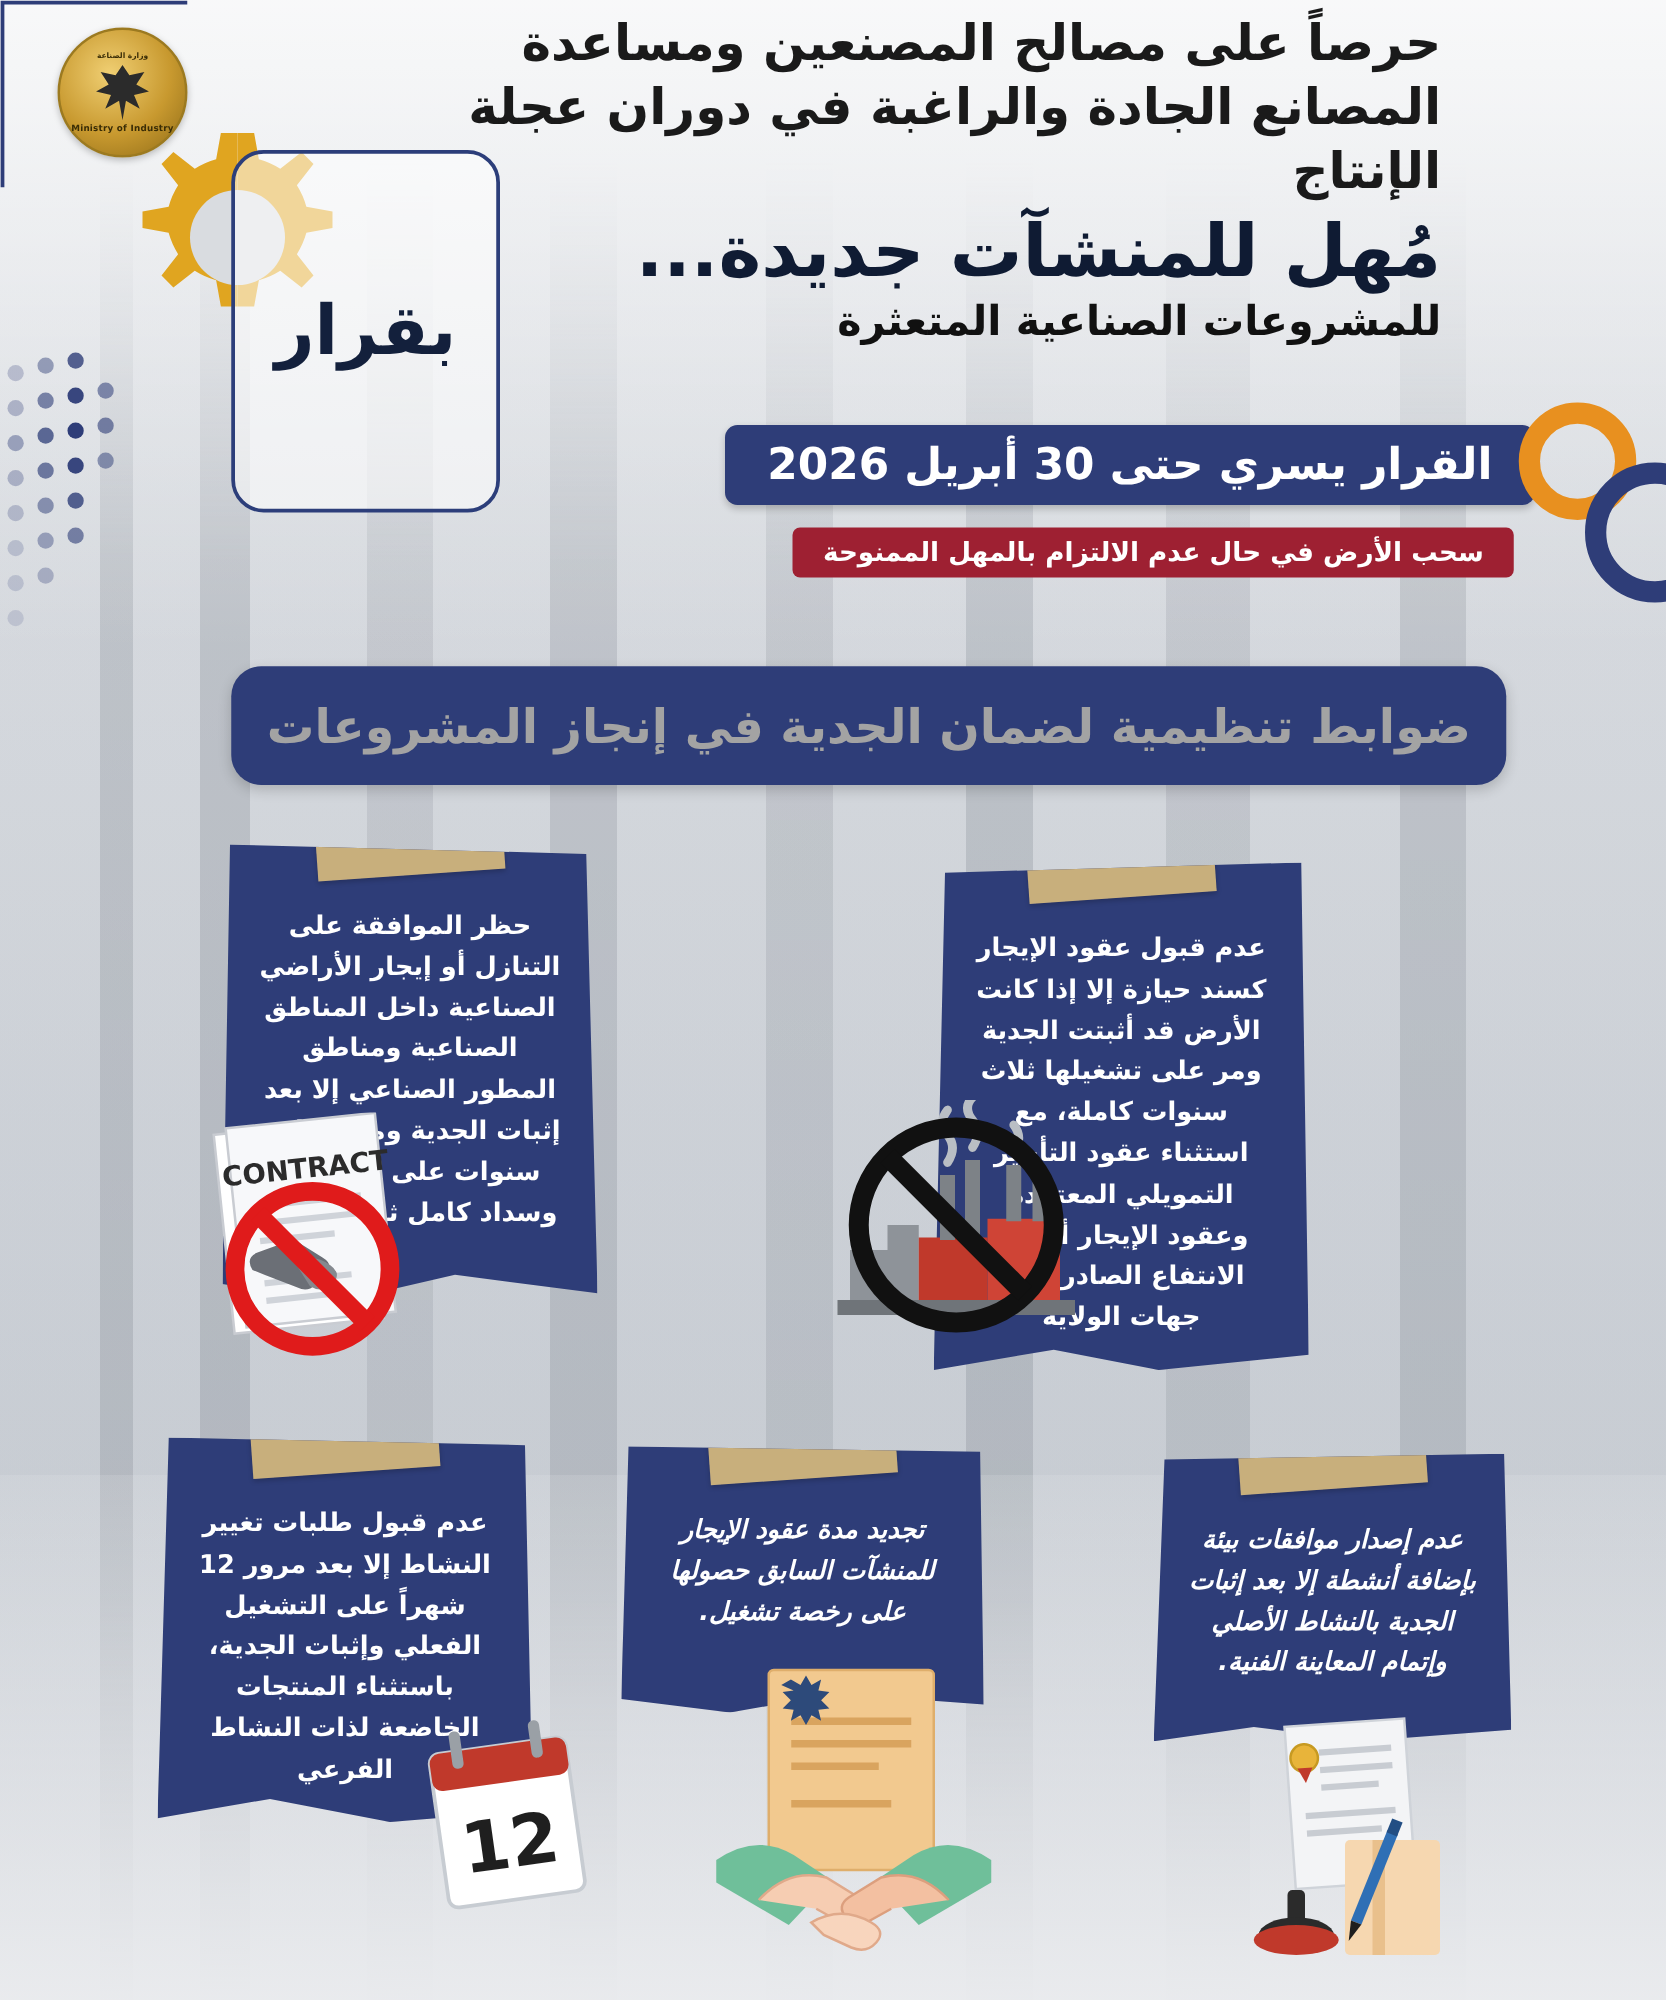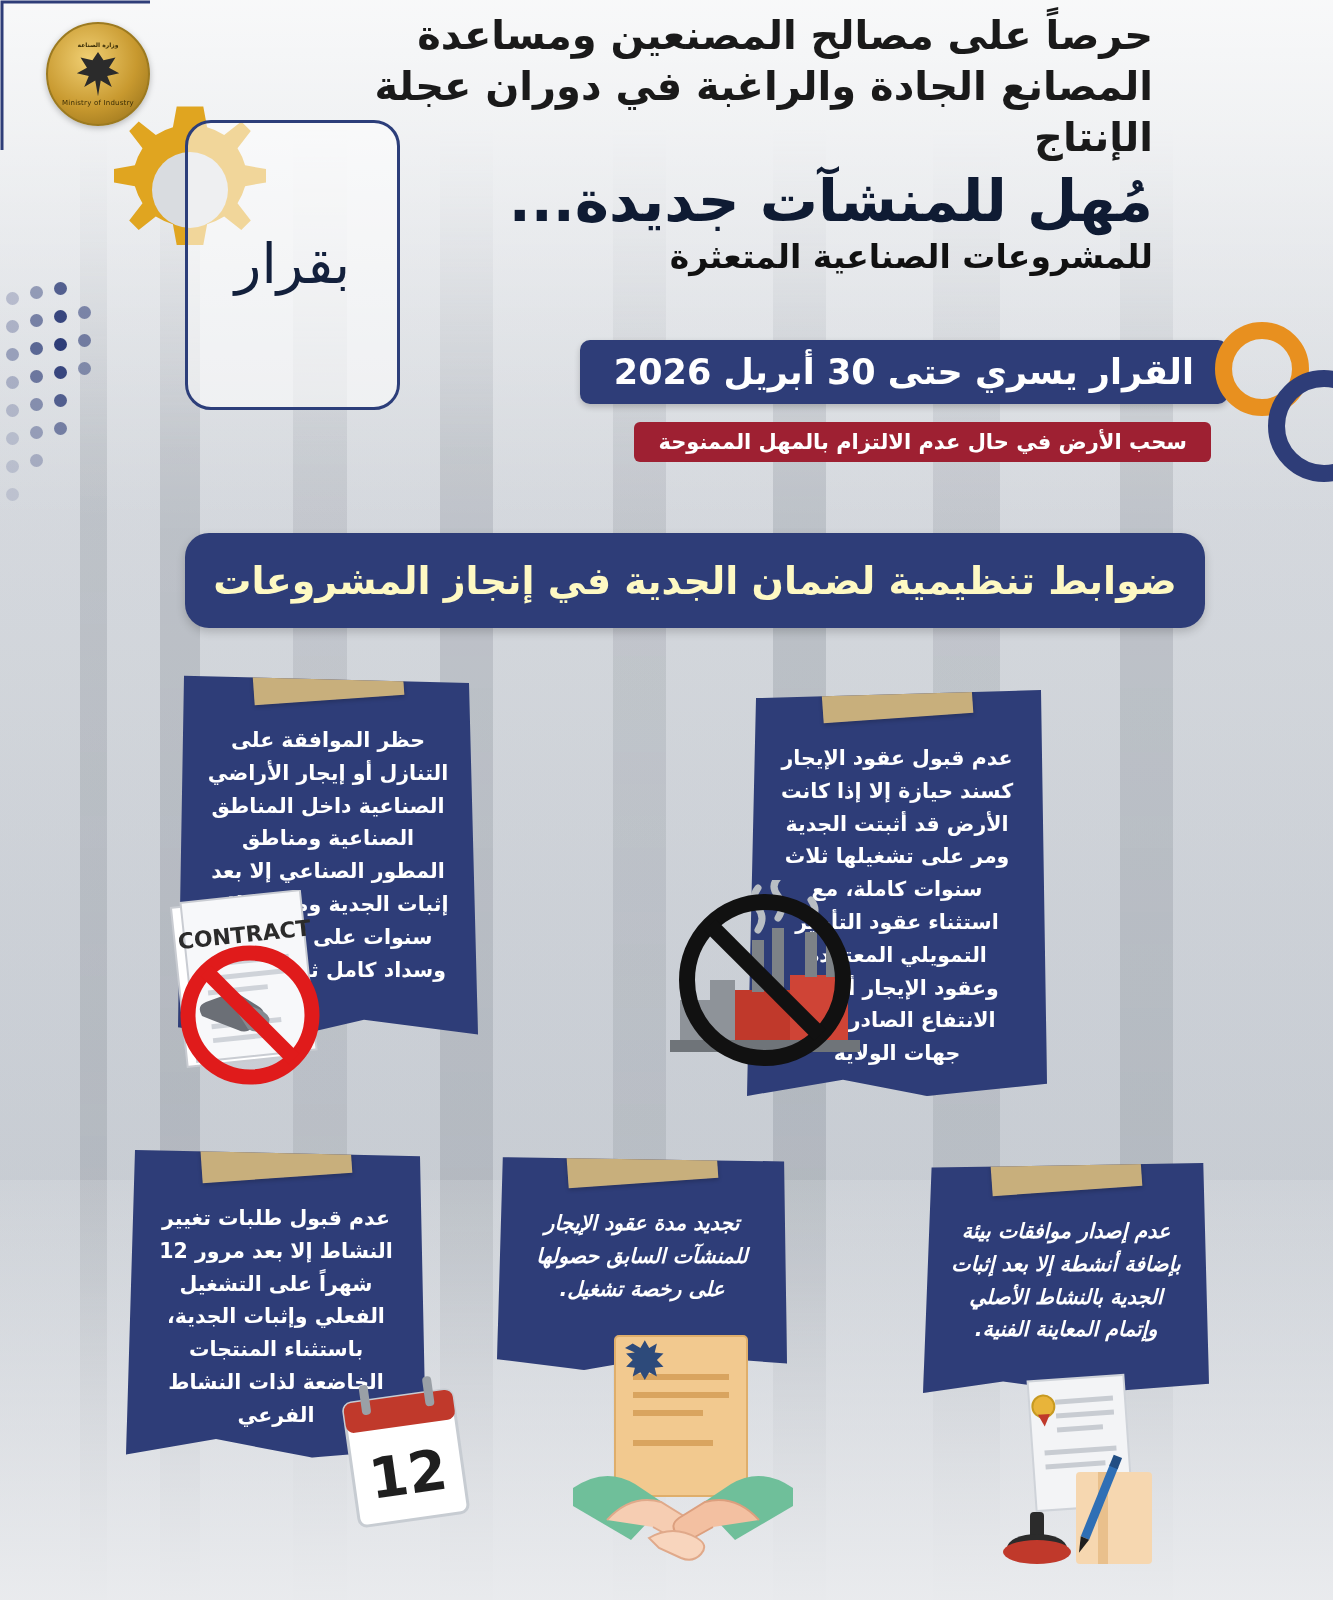--- a/index.html
+++ b/index.html
@@ -70,42 +70,42 @@
 
   .badge-box {
     position:absolute; left:185px; top:120px;
     width:215px; height:290px;
     border:3px solid #2c3e7a; border-radius:26px;
     background:rgba(255,255,255,0.55);
     display:flex; flex-direction:column; align-items:center; justify-content:center;
     gap:6px;
   }
   .badge-box span{
-    font-size:55px; font-weight:normal; color:#13203c; line-height:1.05;
+    font-size:55px; font-weight:bold; color:#13203c; line-height:1.05;
   }
 
   .emblem {
     position:absolute; left:42px; top:18px; width:112px; height:112px;
     display:flex; align-items:center; justify-content:center;
   }
   .emblem .circle{
     width:104px;height:104px;border-radius:50%;
     background:radial-gradient(circle at 40% 35%, #f0cf73, #c8992f 55%, #8d6a16 100%);
     display:flex;align-items:center;justify-content:center;
     flex-direction:column; border:2px solid #9c7a20;
     box-shadow:0 2px 6px rgba(0,0,0,0.25);
   }
   .emblem .eagle{
     width:46px;height:46px;
     background:#2b2b2b;
     clip-path: polygon(50% 0%, 62% 18%, 88% 12%, 74% 34%, 96% 46%, 70% 52%, 80% 76%, 56% 62%, 50% 96%, 44% 62%, 20% 76%, 30% 52%, 4% 46%, 26% 34%, 12% 12%, 38% 18%);
     margin-top:4px;
   }
   .emblem .ministry-txt{
-    font-size:7px; font-weight:normal; color:#3a2d06; margin-top:1px; letter-spacing:0.2px;
+    font-size:7px; font-weight:bold; color:#3a2d06; margin-top:1px; letter-spacing:0.2px;
   }
   .emblem .ministry-ar{ font-size:6px; color:#3a2d06; font-weight:bold; }
 
   .date-pill{
     position:absolute; right:105px; top:340px;
     background:#2e3d78; color:#fff; border-radius:10px;
     padding:12px 34px; font-size:35px; font-weight:bold;
     box-shadow:0 3px 6px rgba(0,0,0,0.2);
   }
   .warn-pill{
@@ -128,21 +128,21 @@
   }
   .corner-line{
     position:absolute; left:0; top:0; width:150px; height:150px;
   }
 
   
   .banner{
     position:absolute; right:128px; top:533px; width:1020px; height:95px;
     background:#2e3d78; border-radius:24px;
     display:flex; align-items:center; justify-content:center;
-    color:#fef9c3; font-size:38px; font-weight:bold;
+    color:#a3a3a3; font-size:38px; font-weight:bold;
     box-shadow:0 4px 10px rgba(0,0,0,0.18);
   }
 
   
   .card{
     position:absolute;
     background:#2e3d78;
     color:#fff;
     padding:52px 26px 26px 26px;
     font-size:20.5px; font-weight:bold; line-height:1.6;

